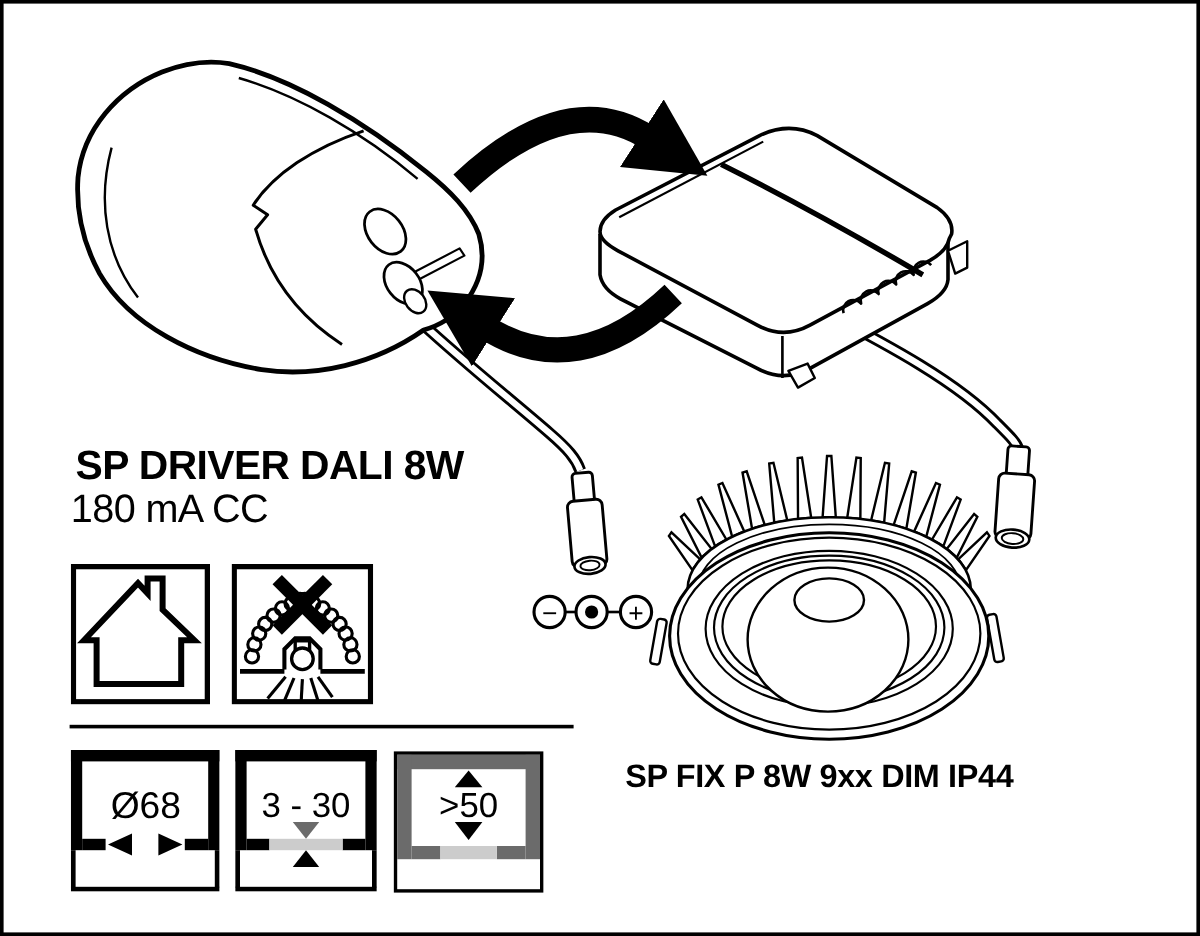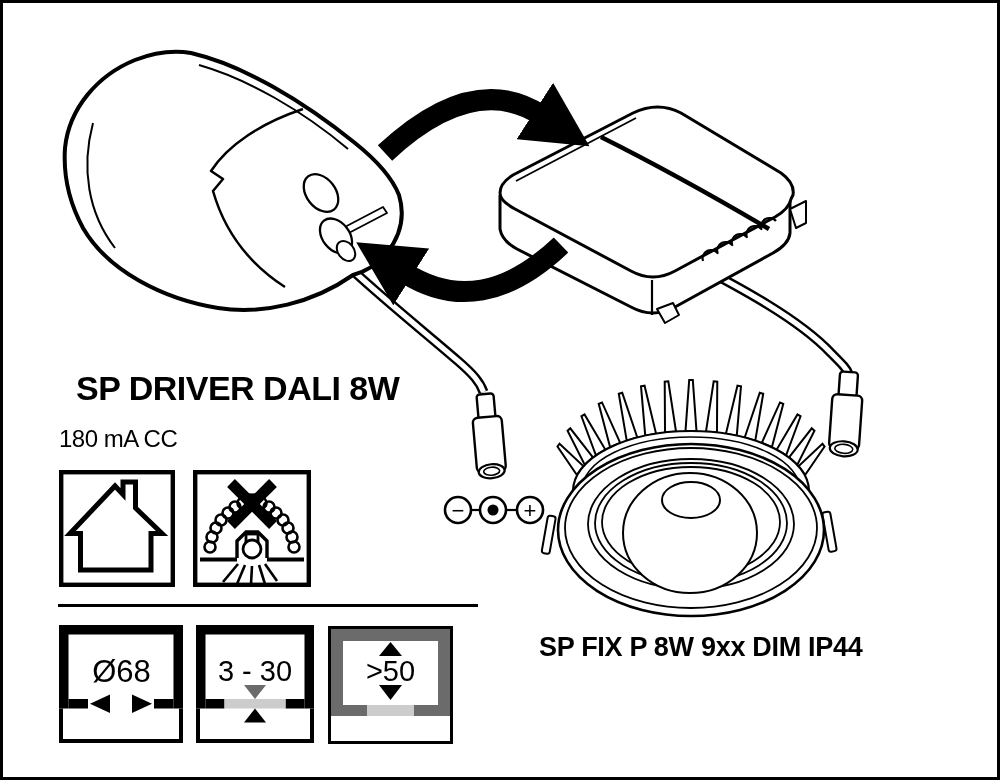--- a/index.html
+++ b/index.html
@@ -3,21 +3,21 @@
 <meta charset="utf-8">
 <style>
   html,body{margin:0;padding:0;background:#e8e8e8;}
   .page{
     position:relative; width:1000px; height:780px; margin:0 auto;
     background:#ffffff; border:3px solid #000; box-sizing:border-box;
     font-family:"Liberation Sans", sans-serif; color:#000; overflow:hidden;
   }
   .abs{position:absolute;}
   .title{font-size:34px; font-weight:bold; letter-spacing:-0.5px; white-space:nowrap;}
-  .subtitle{font-size:24px; font-weight:normal; letter-spacing:-0.5px; white-space:nowrap;margin-top:20px;}
+  .subtitle{font-size:33px; font-weight:normal; letter-spacing:-0.5px; white-space:nowrap;}
   .product-line{font-size:27px; font-weight:bold; line-height:27.5px; letter-spacing:-0.3px; white-space:nowrap;}
   .divider{background:#000;}
   svg text{font-family:"Liberation Sans", sans-serif;}
 </style>
 </head>
 <body>
 
 <div class="page">
 
   <svg class="abs" style="left:0;top:0" width="1000" height="780" viewBox="0 0 1000 780">
@@ -142,24 +142,24 @@
       <line x1="503" y1="507" x2="514" y2="507" stroke-width="2.2"></line>
       <circle cx="455" cy="507" r="13" stroke-width="2.6"></circle>
       <circle cx="490" cy="507" r="13" stroke-width="2.6"></circle>
       <circle cx="527" cy="507" r="13" stroke-width="2.6"></circle>
       <circle cx="490" cy="507" r="5.5" fill="#000" stroke="none"></circle>
       <text x="455" y="515" font-size="22" text-anchor="middle" fill="#000" stroke="none">−</text>
       <text x="527" y="515" font-size="22" text-anchor="middle" fill="#000" stroke="none">+</text>
     </g>
   </svg>
 
-  <div class="abs title" style="left:73px;top:366px">SP DRIVER DALI 8W</div>
+  <div class="abs title" style="left:60px;top:366px">SP DRIVER DALI 8W</div>
   <div class="abs subtitle" style="left:56px;top:402px">180 mA CC</div>
 
-  <div class="abs" style="left:536px;top:631px">
+  <div class="abs" style="left:518px;top:631px">
     <div class="product-line">SP FIX P 8W 9xx DIM IP44</div>
   </div>
 
   <svg class="abs" style="left:56px;top:467px" width="116" height="117" viewBox="0 0 116 117">
     <rect x="2.2" y="2.2" width="111.6" height="112.6" fill="none" stroke="#000" stroke-width="4.4"></rect>
     <path d="M 11 63.5 L 56 16 L 64 24.5 L 64 12 L 76.5 12 L 76.5 38 L 103 63.5
              L 92 63.5 L 92 100 L 21.5 100 L 21.5 63.5 Z" fill="none" stroke="#000" stroke-width="5" stroke-linejoin="miter"></path>
   </svg>
 
   <svg class="abs" style="left:190px;top:467px" width="118" height="117" viewBox="0 0 118 117">

